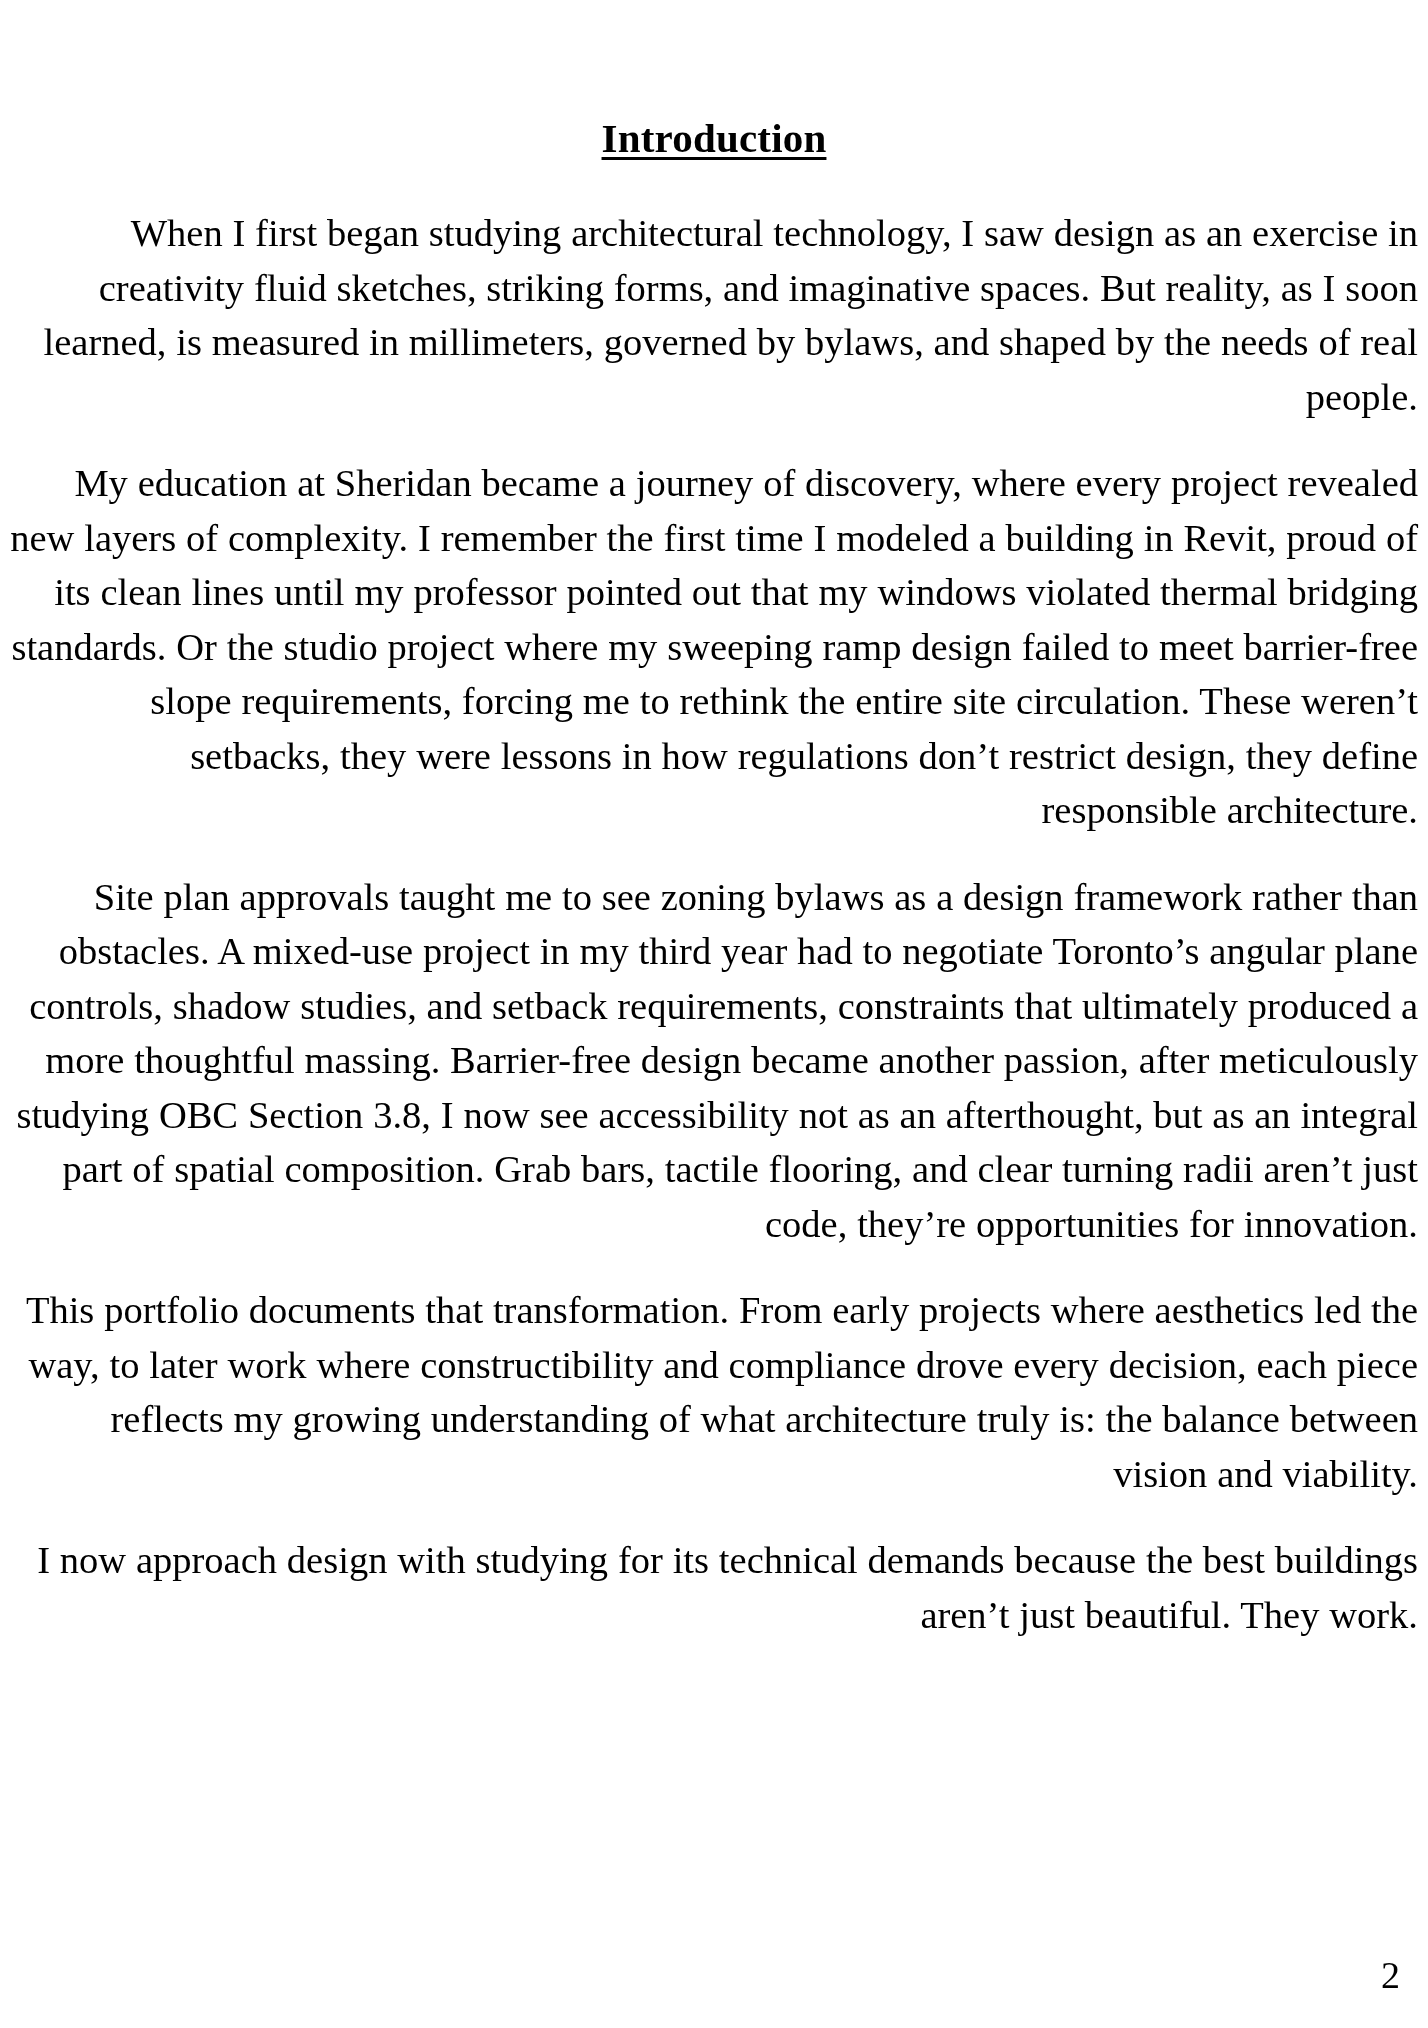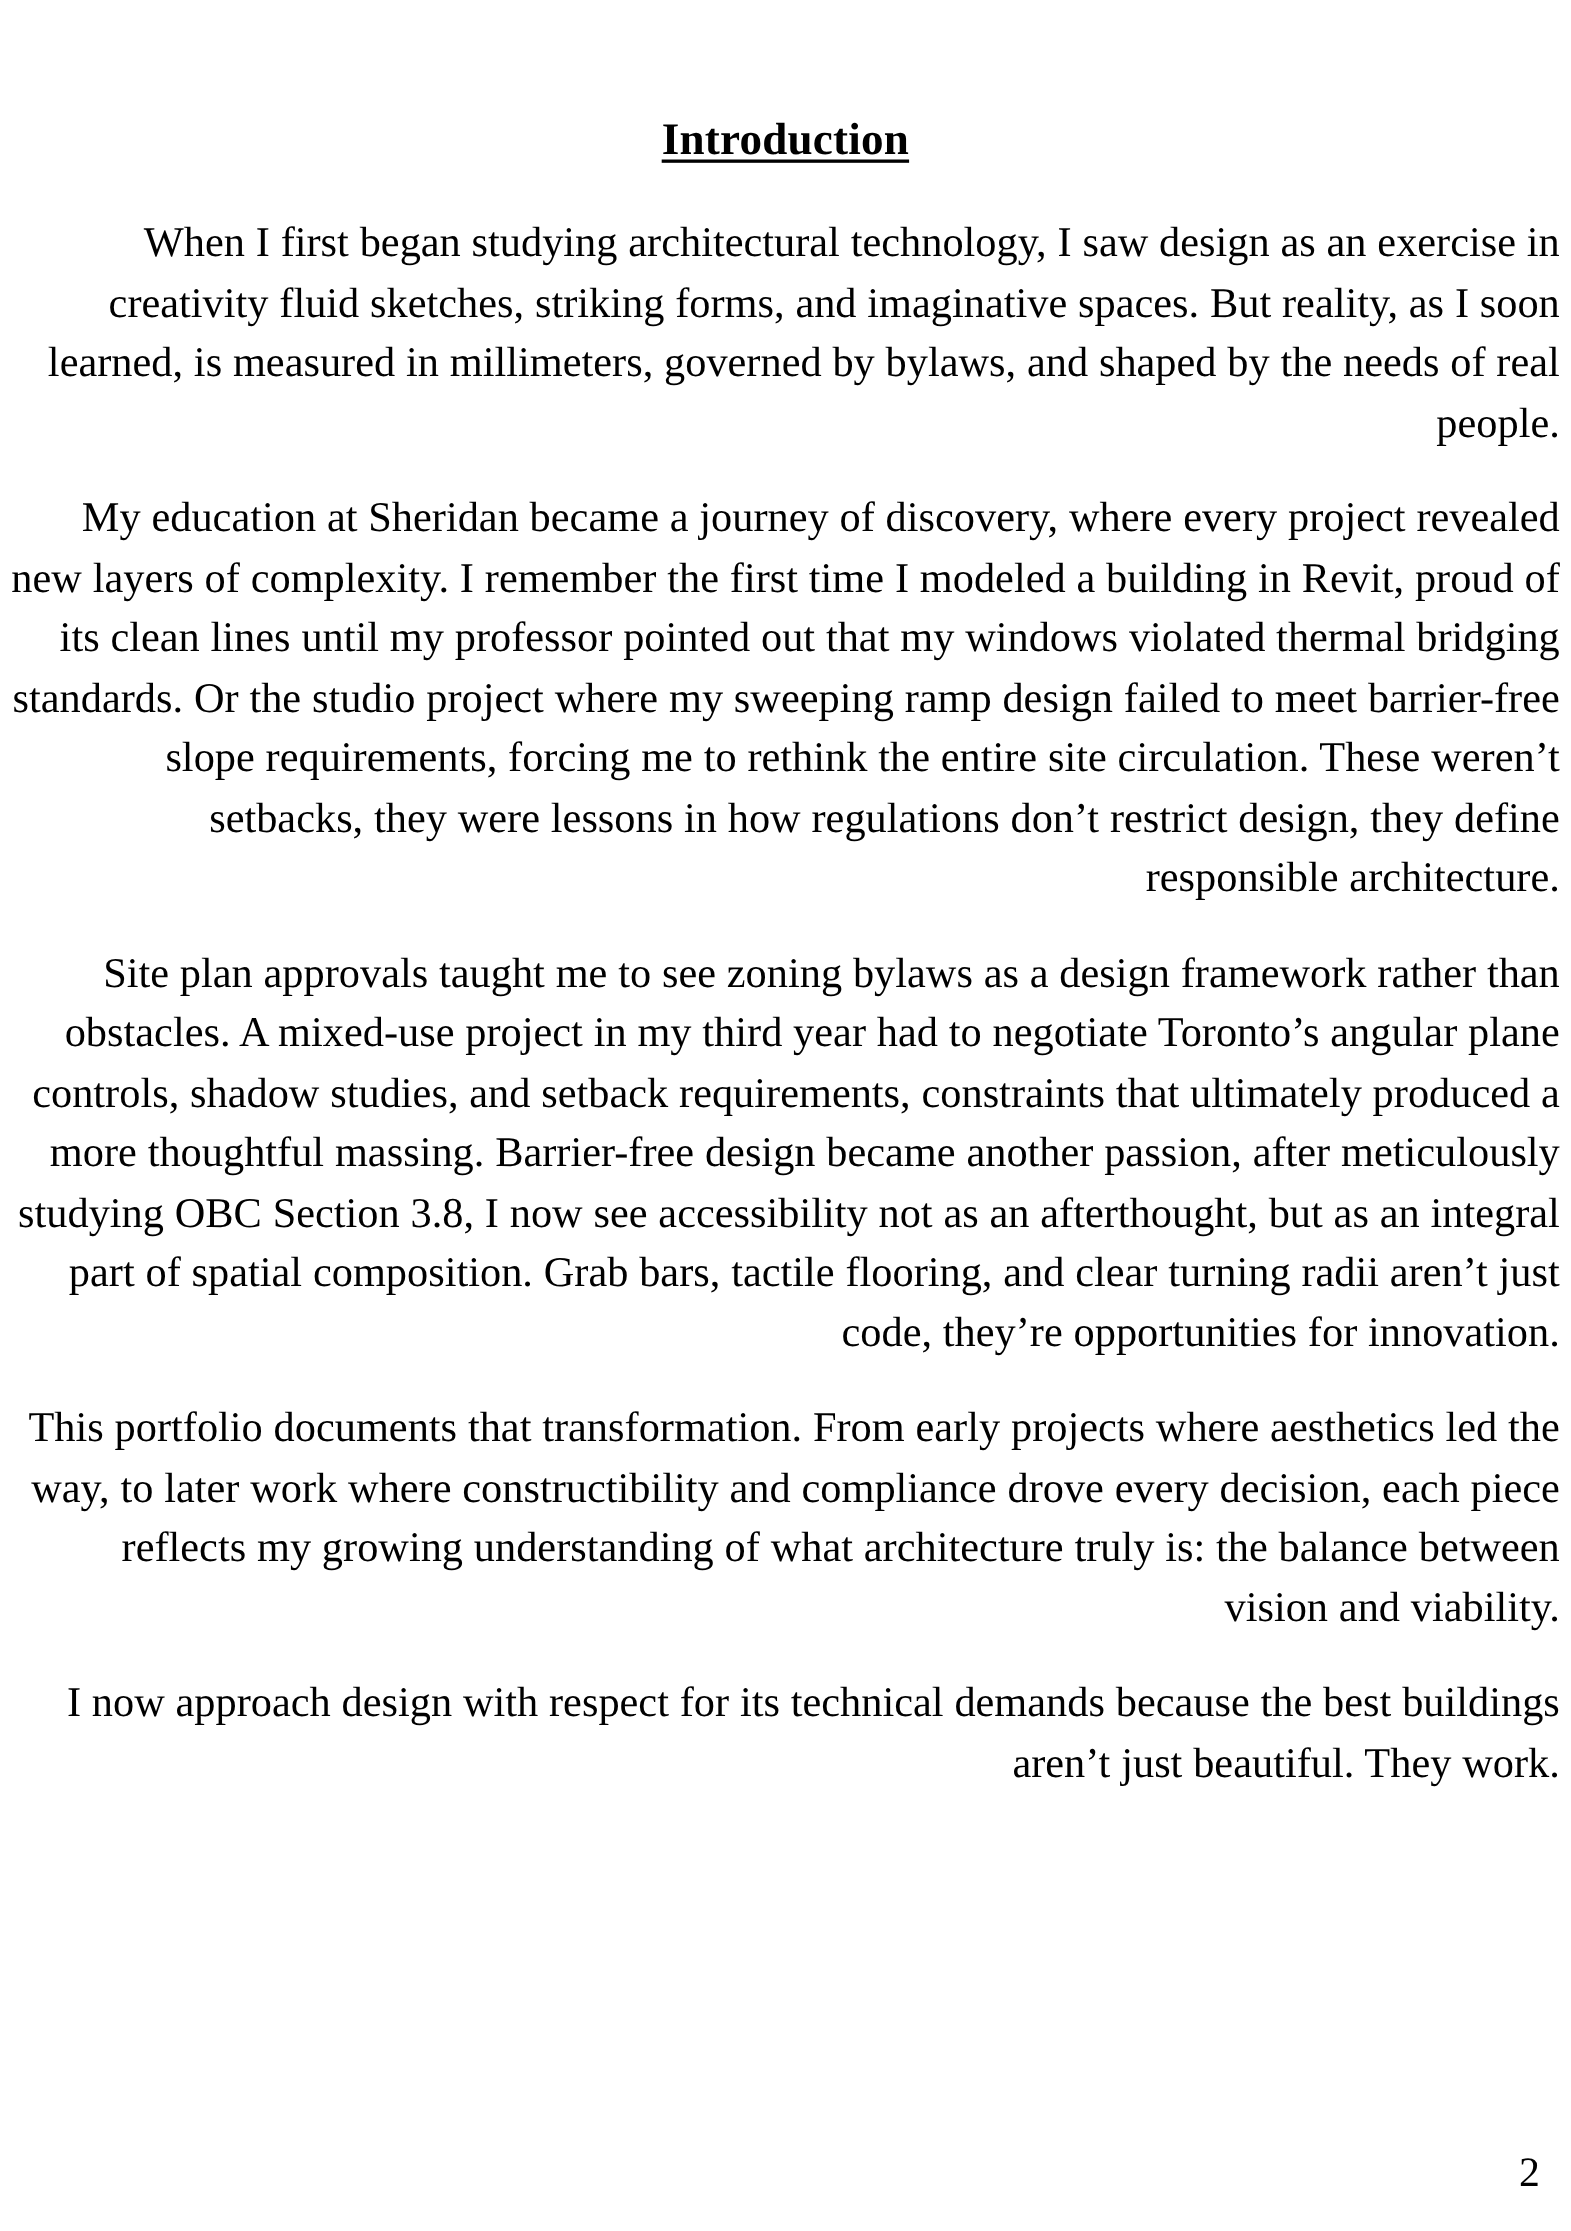--- a/index.html
+++ b/index.html
@@ -13,21 +13,21 @@
     height: 2028px;
     background: #ffffff;
     box-sizing: border-box;
     overflow: hidden;
     font-family: "Liberation Serif", "DejaVu Serif", serif;
     color: #000000;
   }
   .content {
     position: absolute;
     left: 0px;
-    top: 0px;
+    top: 12px;
     width: 1428px;
     padding: 0 10px 0 10px;
     box-sizing: border-box;
   }
   .doc-title {
     text-align: center;
     font-size: 41px;
     font-weight: bold;
     line-height: 1.15;
     margin: 0;
@@ -73,19 +73,19 @@
 
     <p class="body-para">My education at Sheridan became a journey of discovery, where every project revealed new layers of complexity. I remember the first time I modeled a building in Revit, proud of its clean lines until my professor pointed out that my windows violated thermal bridging standards. Or the studio project where my sweeping ramp design failed to meet barrier-free slope requirements, forcing me to rethink the entire site circulation. These weren’t setbacks, they were lessons in how regulations don’t restrict design, they define responsible architecture.</p>
     <div class="para-gap"></div>
 
     <p class="body-para">Site plan approvals taught me to see zoning bylaws as a design framework rather than obstacles. A mixed-use project in my third year had to negotiate Toronto’s angular plane controls, shadow studies, and setback requirements, constraints that ultimately produced a more thoughtful massing. Barrier-free design became another passion, after meticulously studying OBC Section 3.8, I now see accessibility not as an afterthought, but as an integral part of spatial composition. Grab bars, tactile flooring, and clear turning radii aren’t just code, they’re opportunities for innovation.</p>
     <div class="para-gap"></div>
 
     <p class="body-para">This portfolio documents that transformation. From early projects where aesthetics led the way, to later work where constructibility and compliance drove every decision, each piece reflects my growing understanding of what architecture truly is: the balance between vision and viability.</p>
     <div class="para-gap"></div>
 
-    <p class="body-para">I now approach design with respect for its technical demands because the best buildings aren’t just beautiful. They work.</p>
+    <p class="body-para">I now approach design with studying for its technical demands because the best buildings aren’t just beautiful. They work.</p>
 
   </div>
 
   <div class="page-number">2</div>
 
 </div>
 
 </body></html>

